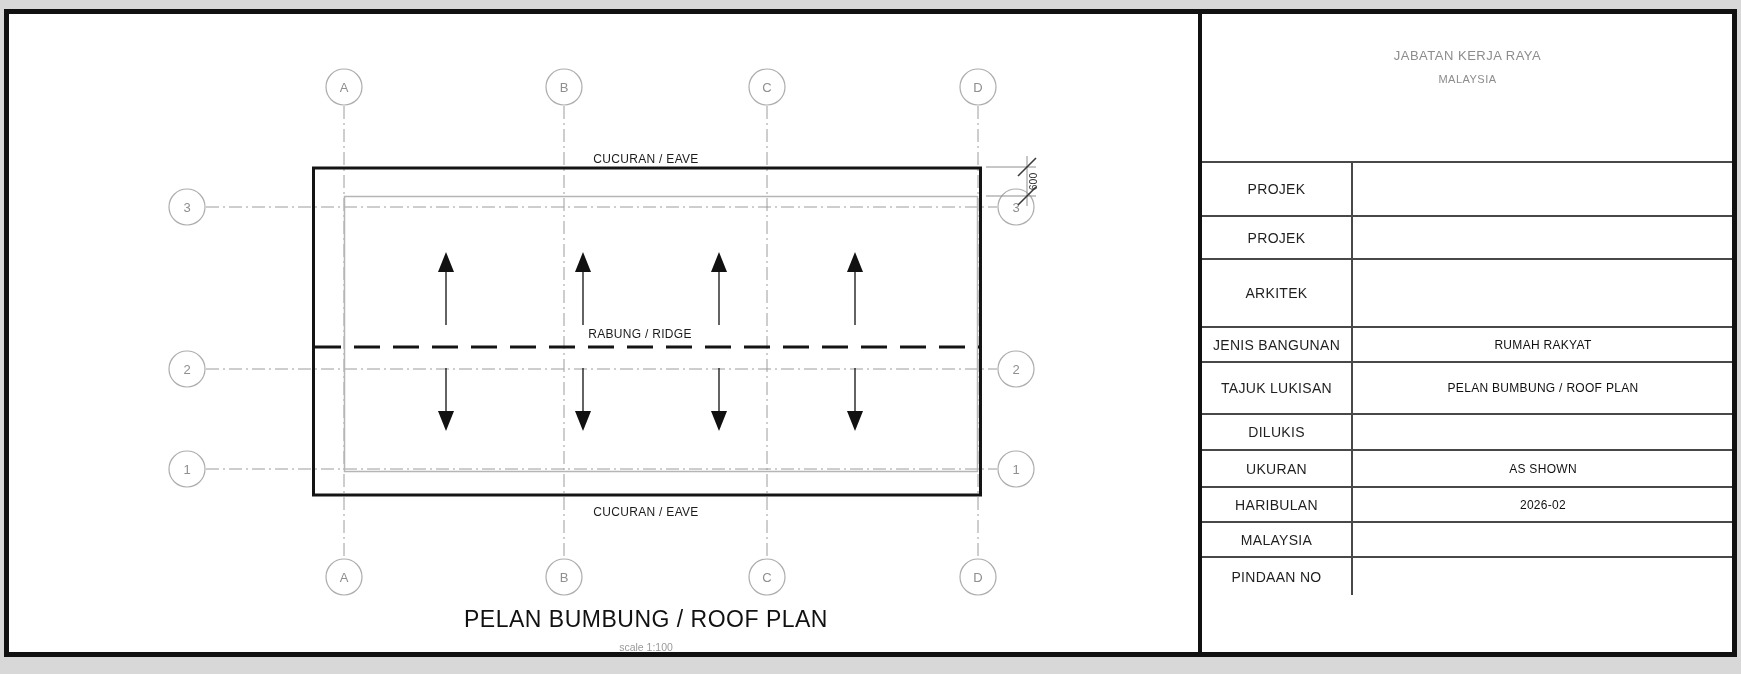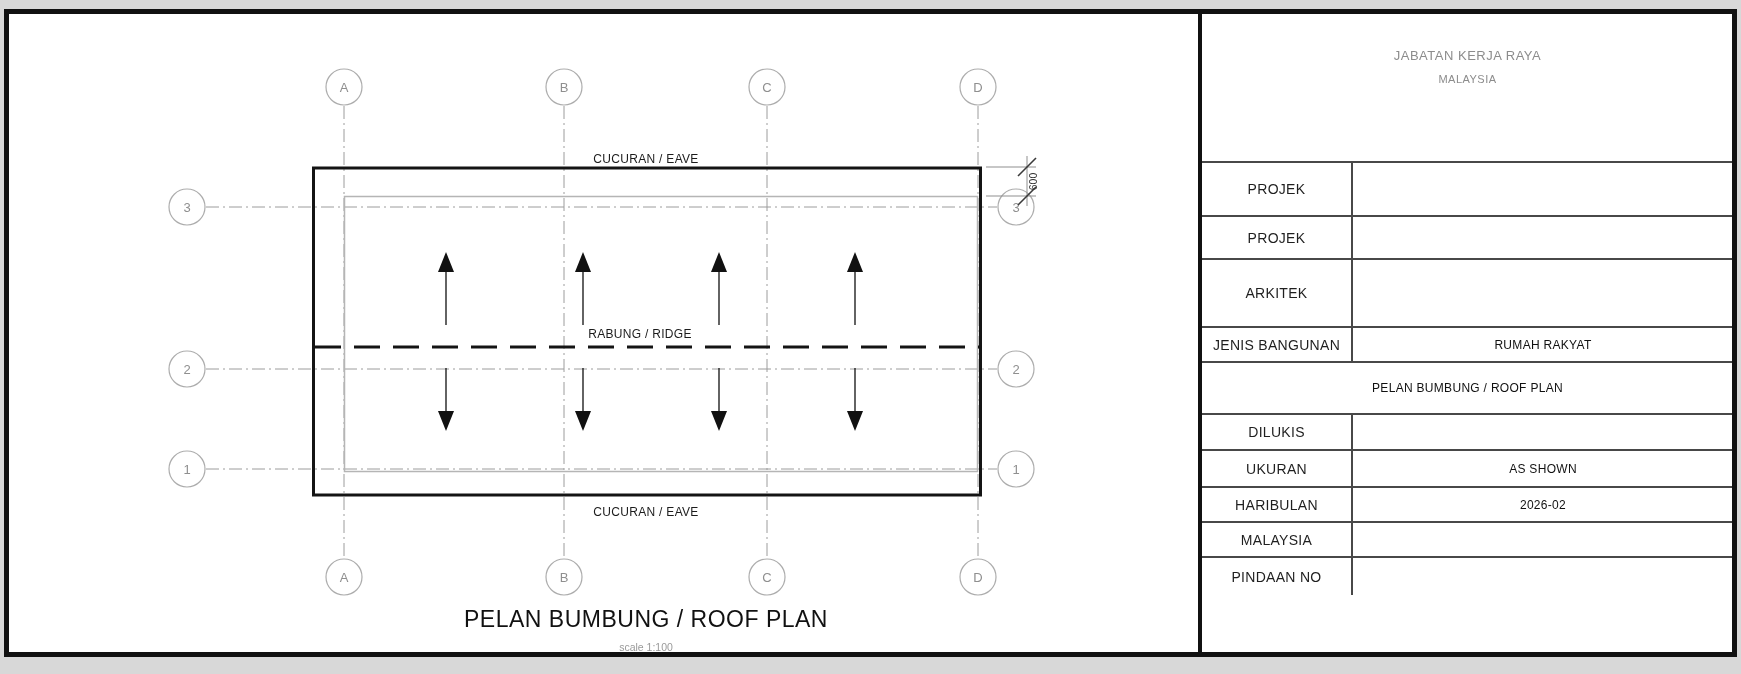--- a/index.html
+++ b/index.html
@@ -185,20 +185,21 @@
     </div>
     <div class="tb-row" style="height:68px">
       <div class="tb-label">ARKITEK</div>
       <div class="tb-value"></div>
     </div>
     <div class="tb-row" style="height:35px">
       <div class="tb-label">JENIS BANGUNAN</div>
       <div class="tb-value">RUMAH RAKYAT</div>
     </div>
     <div class="tb-row" style="height:52px">
+      <div class="tb-label">TAJUK LUKISAN</div>
       <div class="tb-value">PELAN BUMBUNG / ROOF PLAN</div>
     </div>
     <div class="tb-row" style="height:36px">
       <div class="tb-label">DILUKIS</div>
       <div class="tb-value"></div>
     </div>
     <div class="tb-row" style="height:37px">
       <div class="tb-label">UKURAN</div>
       <div class="tb-value">AS SHOWN</div>
     </div>

